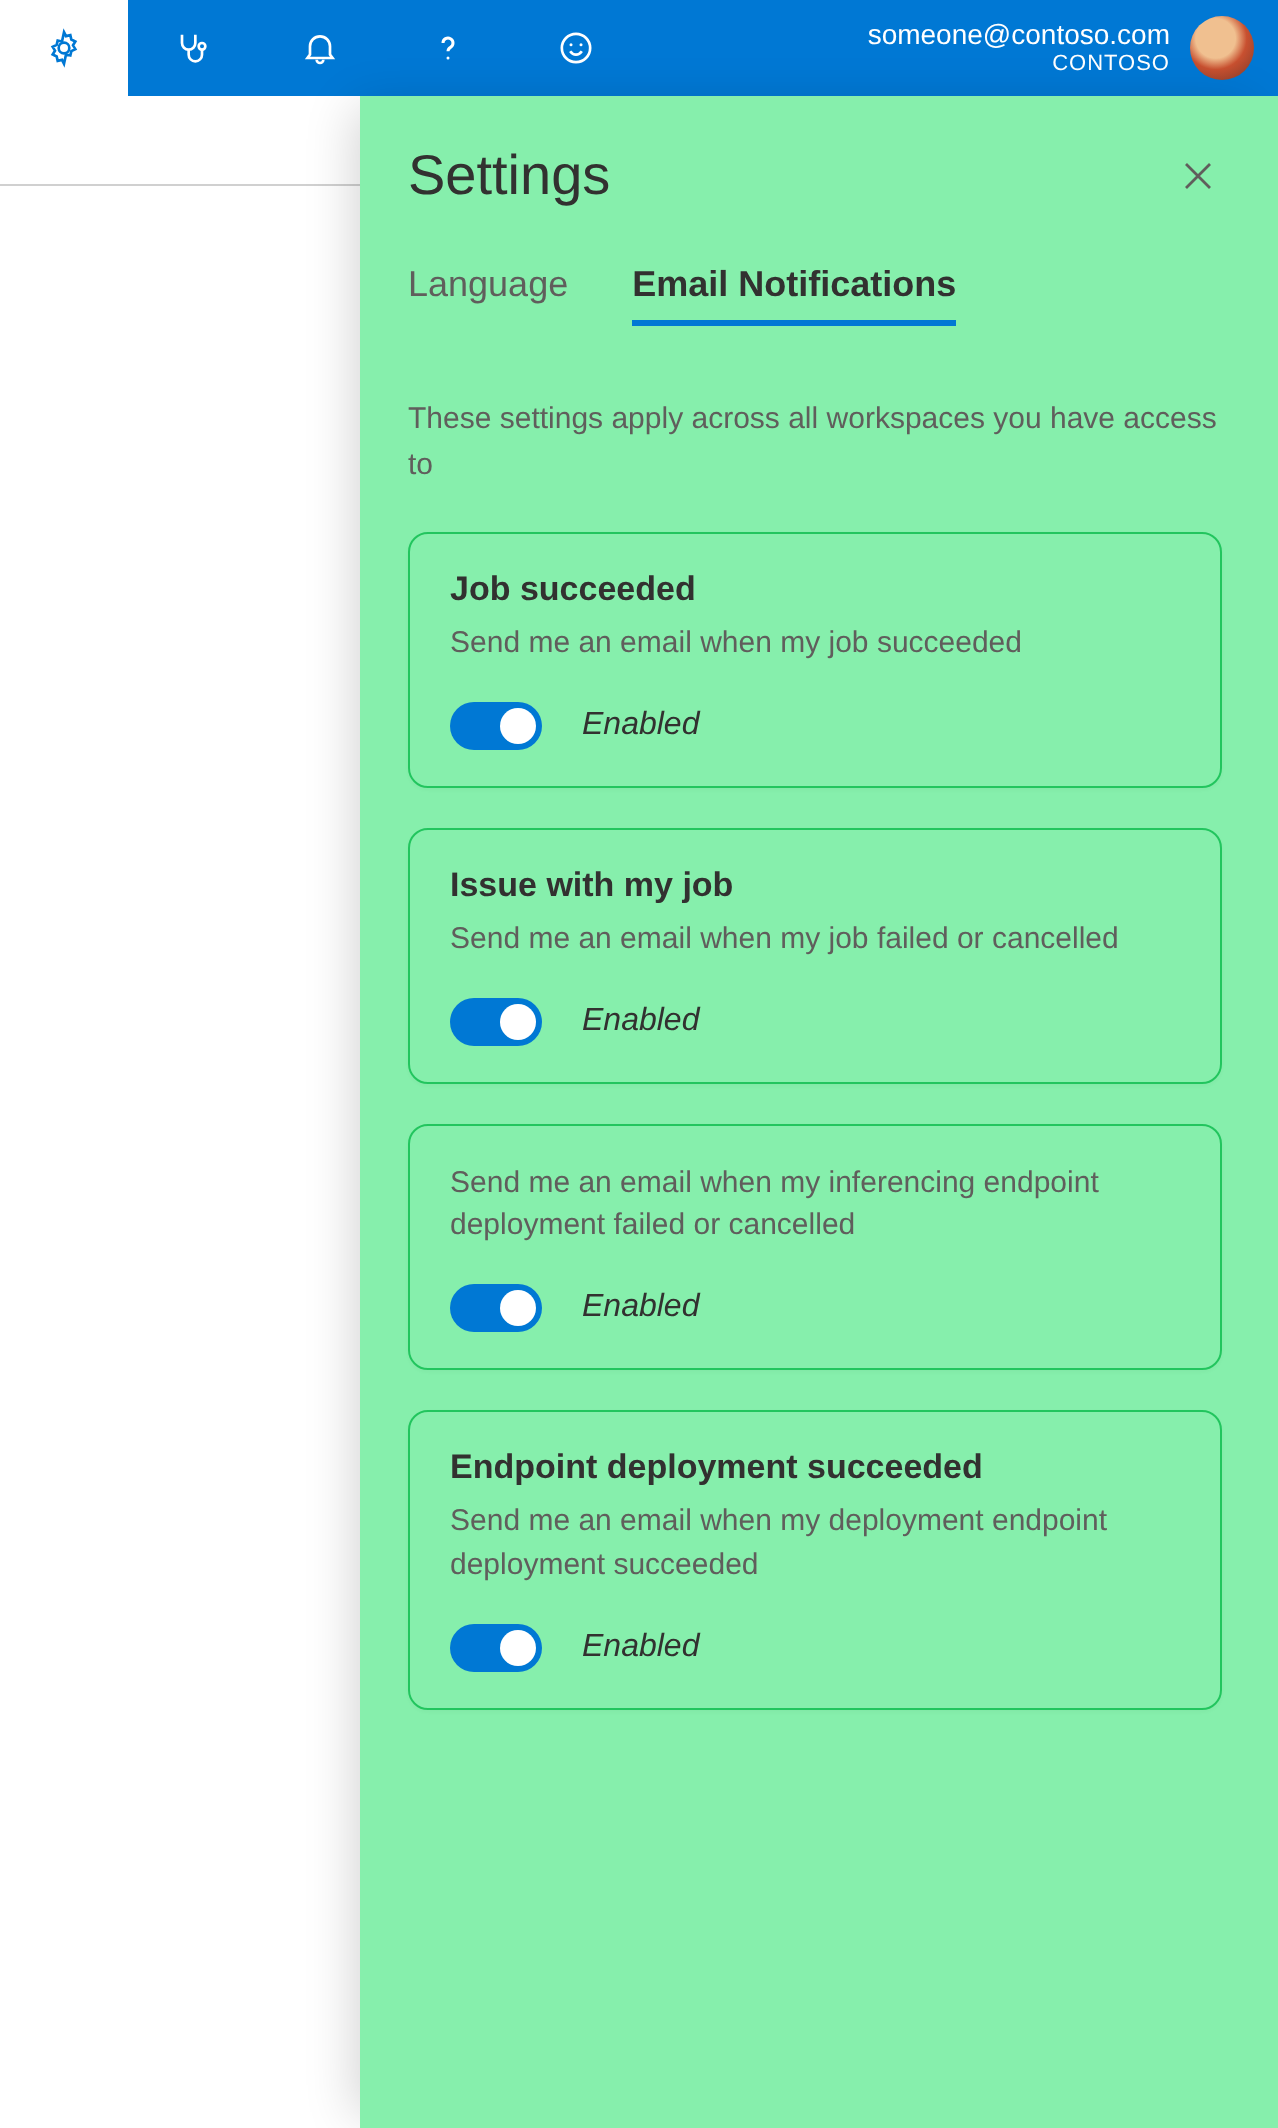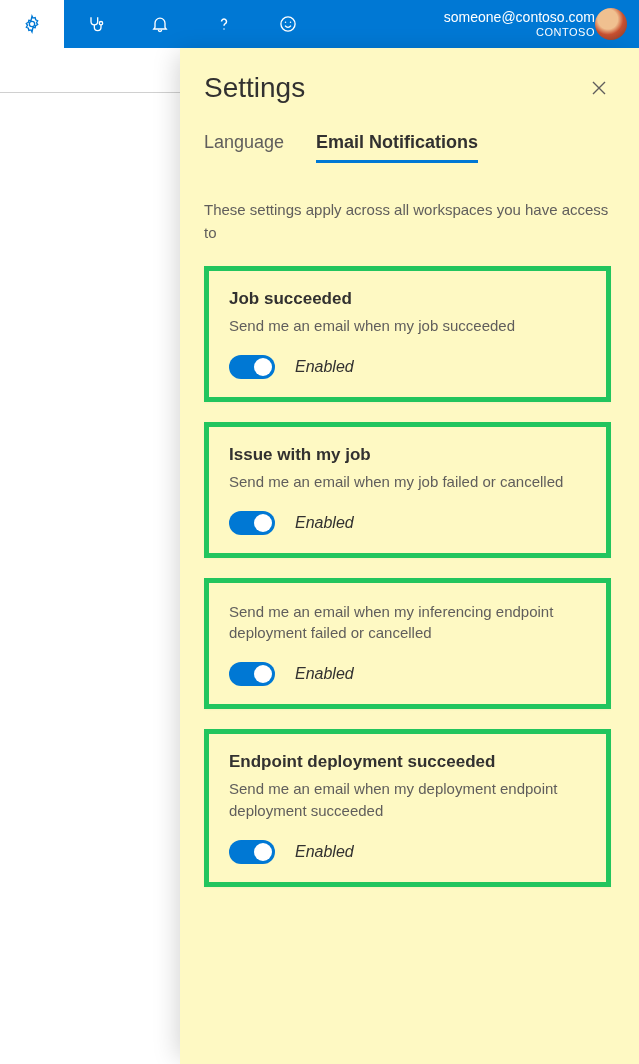--- a/index.html
+++ b/index.html
@@ -38,20 +38,21 @@
     .topbar-btn svg { width: 20px; height: 20px; }
     .topbar-btn.active svg { stroke: #0078d4; fill: none; }
     .topbar-btn:not(.active) svg { stroke: #fff; fill: none; }
     .topbar-right {
       position: absolute;
       right: 12px;
       top: 0;
       height: 48px;
       display: flex;
       align-items: center;
+      gap: 10px;
     }
     .account-text {
       text-align: right;
       line-height: 1.1;
     }
     .account-email { font-size: 14px; }
     .account-org { font-size: 11px; letter-spacing: 0.5px; }
     .avatar {
       width: 32px; height: 32px; border-radius: 50%;
       background: radial-gradient(circle at 40% 35%, #f0c090 0 35%, #c85030 55%, #7a3a2a 100%);
@@ -63,21 +64,21 @@
       width: 180px;
       height: 1px;
       background: #d0d0d0;
     }
     .panel {
       position: absolute;
       top: 48px;
       left: 180px;
       right: 0;
       bottom: 0;
-      background: #fef9c3;
+      background: #86efac;
       box-shadow: -8px 0 24px -6px rgba(0,0,0,0.18);
       padding: 24px 28px 24px 24px;
     }
     .panel-header {
       display: flex;
       align-items: center;
       justify-content: space-between;
     }
     .panel-title {
       font-size: 28px;
@@ -116,22 +117,22 @@
       background: #0078d4;
     }
     .tab-desc {
       margin-top: 38px;
       font-size: 15px;
       color: #605e5c;
       line-height: 1.5;
     }
     .cards { margin-top: 22px; display: flex; flex-direction: column; gap: 20px; }
     .card {
-      border: 5px solid #22c55e;
-      border-radius: 0;
+      border: 1px solid #22c55e;
+      border-radius: 10px;
       padding: 18px 20px 18px 20px;
       box-shadow: 0 1px 2px rgba(0,0,0,0.03);
     }
     .card-title {
       font-size: 17px;
       font-weight: 600;
       color: #323130;
       margin-bottom: 6px;
     }
     .card-desc {

